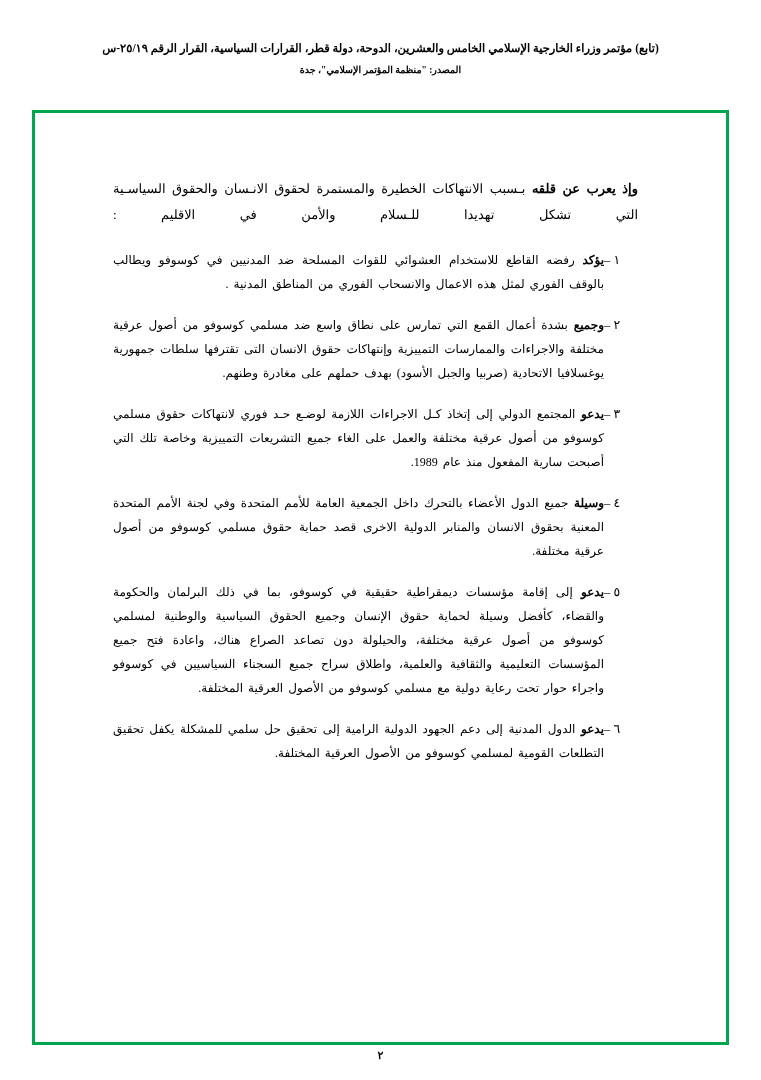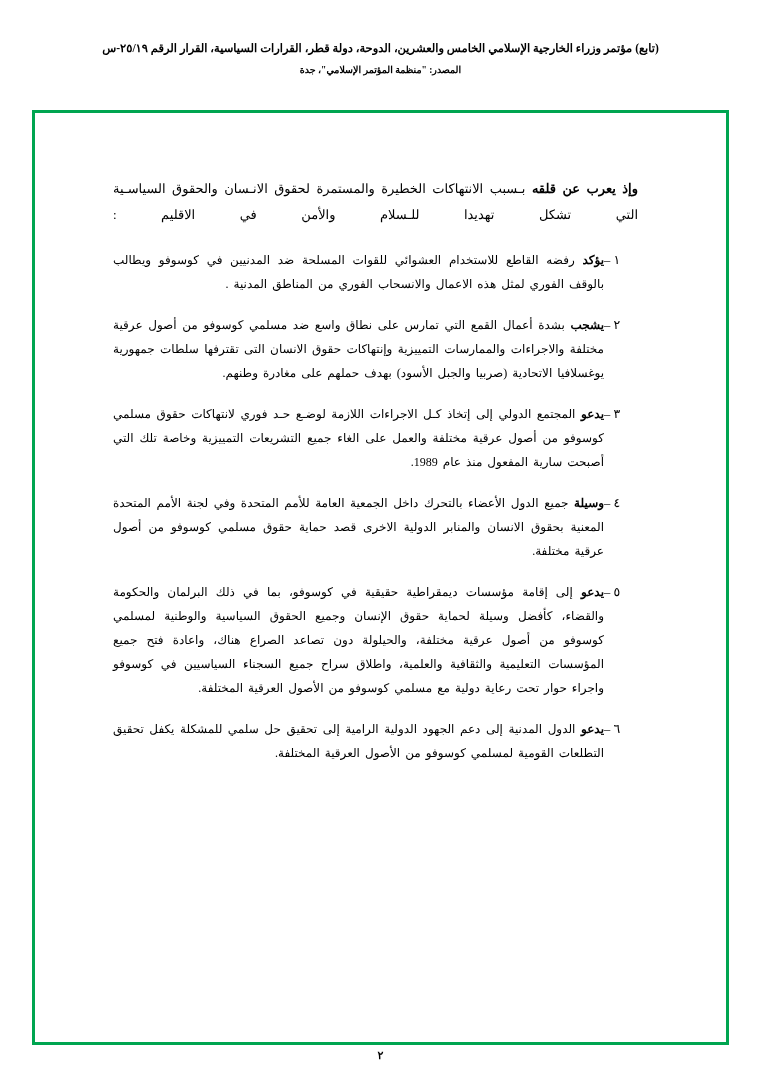--- a/index.html
+++ b/index.html
@@ -126,21 +126,21 @@
       <div class="clause">
         <div class="clause-num">١ –</div>
         <div class="clause-text ragged">
           <b>يؤكد</b><span> رفضه القاطع للاستخدام العشوائي للقوات المسلحة ضد المدنيين في كوسوفو ويطالب بالوقف الفوري لمثل هذه الاعمال والانسحاب الفوري من المناطق المدنية .</span>
         </div>
       </div>
 
       <div class="clause">
         <div class="clause-num">٢ –</div>
         <div class="clause-text ragged">
-          <b>يشجب</b><span> بشدة أعمال القمع التي تمارس على نطاق واسع ضد مسلمي كوسوفو من أصول عرقية مختلفة والاجراءات والممارسات التمييزية وإنتهاكات حقوق الانسان التى تقترفها سلطات جمهورية يوغسلافيا الاتحادية (صربيا والجبل الأسود) بهدف حملهم على مغادرة وطنهم.</span>
+          <b>وجميع</b><span> بشدة أعمال القمع التي تمارس على نطاق واسع ضد مسلمي كوسوفو من أصول عرقية مختلفة والاجراءات والممارسات التمييزية وإنتهاكات حقوق الانسان التى تقترفها سلطات جمهورية يوغسلافيا الاتحادية (صربيا والجبل الأسود) بهدف حملهم على مغادرة وطنهم.</span>
         </div>
       </div>
 
       <div class="clause">
         <div class="clause-num">٣ –</div>
         <div class="clause-text ragged">
           <b>يدعو</b><span> المجتمع الدولي إلى إتخاذ كـل الاجراءات اللازمة لوضـع حـد فوري لانتهاكات حقوق مسلمي كوسوفو من أصول عرقية مختلفة والعمل على الغاء جميع التشريعات التمييزية وخاصة تلك التي أصبحت سارية المفعول منذ عام 1989.</span>
         </div>
       </div>
 

